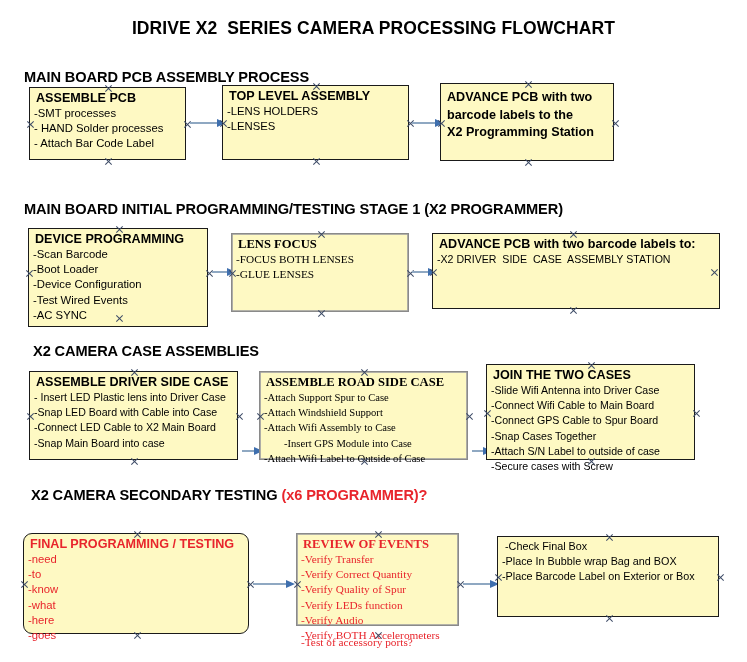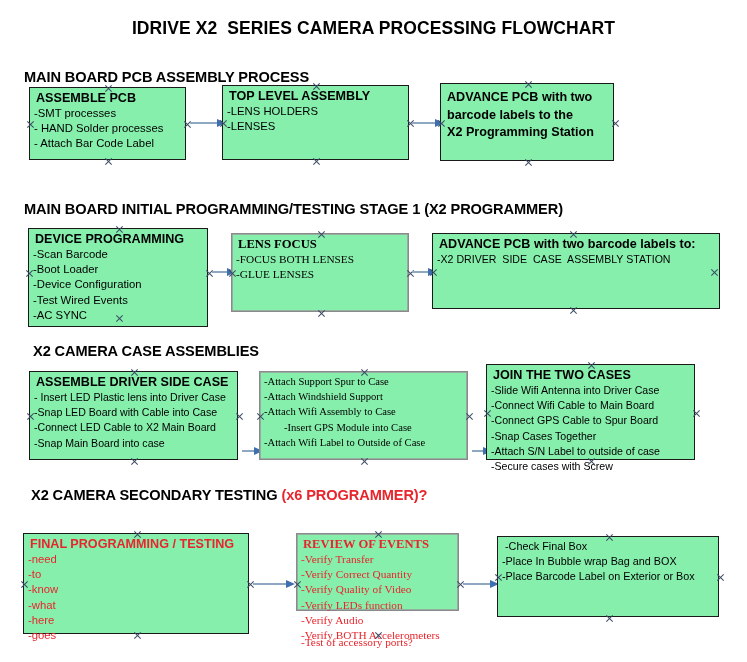--- a/index.html
+++ b/index.html
@@ -44,21 +44,21 @@
     letter-spacing: -0.1px;
   }
   .section-title .accent {
     color: #e8252c;
   }
 
   
   .node {
     position: absolute;
     box-sizing: border-box;
-    background: #86efac;
+    background: #fef9c3;
     border: 1.2px solid #1a1a1a;
     padding: 2px 0 0 0;
     overflow: visible;
   }
   .node.gray-edge {
     border: 1.5px solid #8a8a8a;
     box-shadow: inset 0 0 0 0.8px #9a9aa0;
     font-family: Liberation Serif, serif;
   }
   .node .node-title {
@@ -222,20 +222,21 @@
     <div class="node-line" style="font-size:10.6px;">-Snap Main Board into case</div>
     <span class="handle" style="left:104px; top:0px;"></span>
     <span class="handle" style="left:104px; top:89px;"></span>
     <span class="handle" style="left:0px; top:44px;"></span>
     <span class="handle" style="left:209px; top:44px;"></span>
   </div>
 
   <div class="arrow" style="left:242px; top:450px; width:13px;"></div>
 
   <div class="node gray-edge" style="left:259px; top:371px; width:209px; height:89px;">
+    <div class="node-title">ASSEMBLE ROAD SIDE CASE</div>
     <div class="node-line" style="font-size:10.6px;">-Attach Support Spur to Case</div>
     <div class="node-line" style="font-size:10.6px;">-Attach Windshield Support</div>
     <div class="node-line" style="font-size:10.6px;">-Attach Wifi Assembly to Case</div>
     <div class="node-line" style="font-size:10.6px;margin-left:20px;">-Insert GPS Module into Case</div>
     <div class="node-line" style="font-size:10.6px;">-Attach Wifi Label to Outside of Case</div>
     <span class="handle" style="left:104px; top:0px;"></span>
     <span class="handle" style="left:104px; top:89px;"></span>
     <span class="handle" style="left:0px; top:44px;"></span>
     <span class="handle" style="left:209px; top:44px;"></span>
   </div>
@@ -251,41 +252,41 @@
     <div class="node-line" style="font-size:10.6px;">-Attach S/N Label to outside of case</div>
     <div class="node-line" style="font-size:10.6px;">-Secure cases with Screw</div>
     <span class="handle" style="left:104px; top:0px;"></span>
     <span class="handle" style="left:104px; top:96px;"></span>
     <span class="handle" style="left:0px; top:48px;"></span>
     <span class="handle" style="left:209px; top:48px;"></span>
   </div>
 
   <div class="section-title" style="left:31px; top:487px;"><span>X2 CAMERA SECONDARY TESTING </span><span class="accent">(x6 PROGRAMMER)?</span></div>
 
-  <div class="node red" style="left:23px; top:533px; width:226px; height:101px;">
+  <div class="node red" style="left:23px; top:533px; width:226px; height:101px;border-radius:9px;">
     <div class="node-title">FINAL PROGRAMMING / TESTING</div>
     <div class="node-line">-need</div>
     <div class="node-line">-to</div>
     <div class="node-line">-know</div>
     <div class="node-line">-what</div>
     <div class="node-line">-here</div>
     <div class="node-line">-goes</div>
     <span class="handle" style="left:113px; top:0px;"></span>
     <span class="handle" style="left:113px; top:101px;"></span>
     <span class="handle" style="left:0px; top:50px;"></span>
     <span class="handle" style="left:226px; top:50px;"></span>
   </div>
 
   <div class="arrow" style="left:253px; top:583px; width:34px;"></div>
 
-  <div class="node gray-edge red" style="left:296px; top:533px; width:163px; height:78px;">
+  <div class="node gray-edge red" style="left:296px; top:533px; width:163px; height:93px;">
     <div class="node-title">REVIEW OF EVENTS</div>
     <div class="node-line">-Verify Transfer</div>
     <div class="node-line">-Verify Correct Quantity</div>
-    <div class="node-line">-Verify Quality of Video</div>
+    <div class="node-line">-Verify Quality of Spur</div>
     <div class="node-line">-Verify LEDs function</div>
     <div class="node-line">-Verify Audio</div>
     <div class="node-line">-Verify BOTH Accelerometers</div>
     <div class="overflow-line" style="top:101px;">-Test of accessory ports?</div>
     <span class="handle" style="left:81px; top:0px;"></span>
     <span class="handle" style="left:81px; top:101px;"></span>
     <span class="handle" style="left:0px; top:50px;"></span>
     <span class="handle" style="left:163px; top:50px;"></span>
   </div>
 

